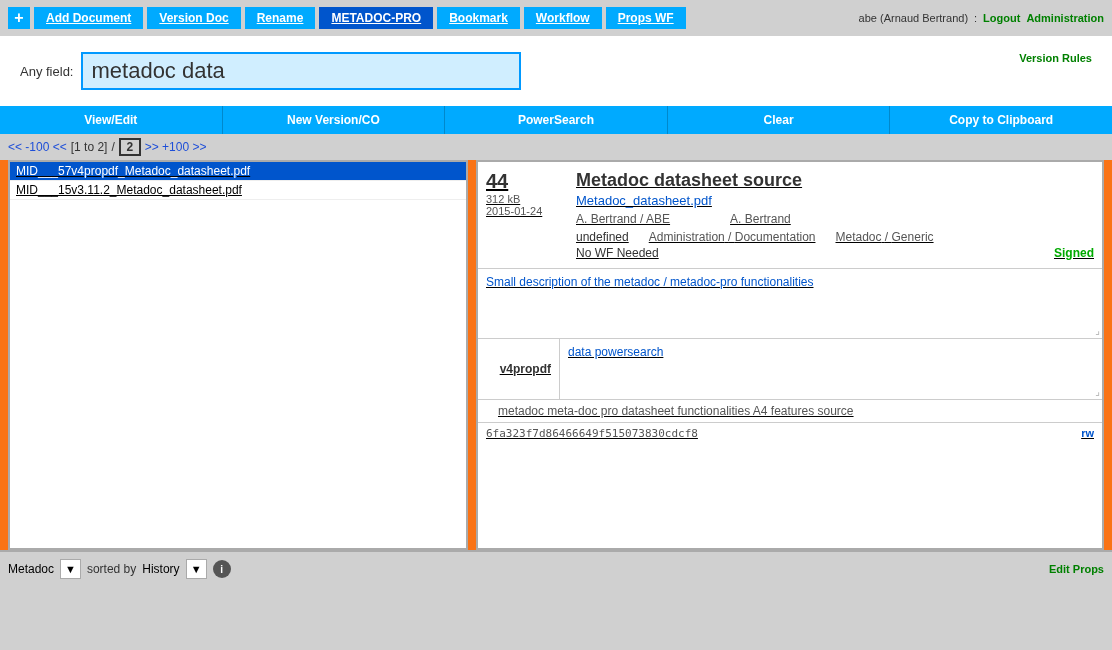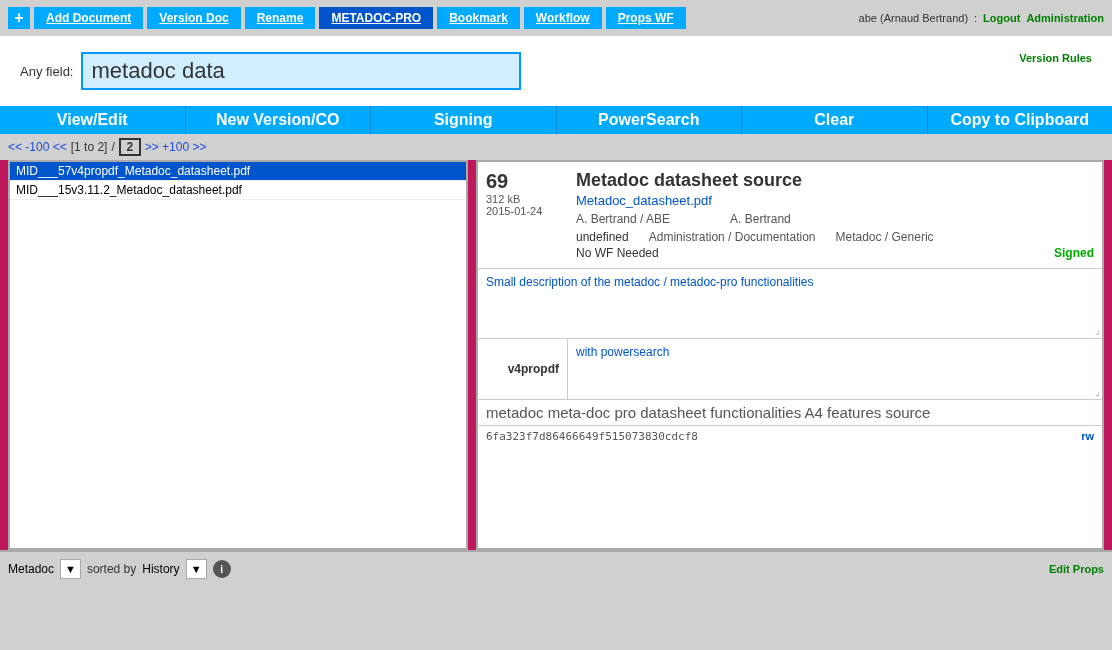--- a/index.html
+++ b/index.html
@@ -17,30 +17,30 @@
     
     
     #search-area { background: #ffffff; padding: 16px 20px; display: flex; align-items: flex-start; justify-content: space-between; }
     #search-left { display: flex; align-items: center; gap: 8px; }
     #search-label { font-size: 13px; color: #333; }
     #search-input { width: 440px; height: 38px; background: #d0eeff; border: 2px solid #0099ff; font-size: 22px; padding: 4px 8px; color: #333; outline: none; }
     #version-rules { color: #008000; text-decoration: none; font-size: 11px; font-weight: bold; margin-left: 22px; }
     
     
     #action-bar { background: #00aaff; display: flex; height: 28px; }
-    .action-btn { color: white; border: none; background: #00aaff; flex: 1; cursor: pointer; font-size: 16px; font-weight: bold; border-right: 1px solid #0088cc; display: flex; align-items: center; justify-content: center; }
+    .action-btn { color: white; border: none; background: #00aaff; flex: 1; cursor: pointer; font-size: 12px; font-weight: bold; border-right: 1px solid #0088cc; display: flex; align-items: center; justify-content: center; }
     .action-btn:last-child { border-right: none; }
     
     
     #pagination { padding: 4px 8px; display: flex; align-items: center; gap: 4px; font-size: 12px; color: #333; }
     #pagination a { color: #1d4ed8; text-decoration: none; }
     #current-page-box { border: 2px solid #333; width: 22px; height: 18px; display: flex; align-items: center; justify-content: center; font-weight: bold; }
     
     
-    #main-content { display: flex; height: 390px; background: #be185d; gap: 0; padding: 0 8px; }
+    #main-content { display: flex; height: 390px; background: #f97316; gap: 0; padding: 0 8px; text-decoration: underline; }
     
     
     #file-list-container { width: 460px; border: 2px solid #aaa; background: white; position: relative; }
     #file-list { height: 100%; overflow-y: auto; }
     .file-item { padding: 2px 6px; cursor: pointer; white-space: nowrap; overflow: hidden; text-overflow: ellipsis; font-size: 12px; border-bottom: 1px solid #eee; }
     .file-item.selected { background: #0055cc; color: white; }
     
     
     #detail-panel { flex: 1; background: white; border: 2px solid #aaa; margin-left: 8px; overflow: hidden; }
     #detail-header { display: flex; align-items: flex-start; padding: 8px; border-bottom: 1px solid #ccc; }
@@ -57,26 +57,26 @@
     #doc-meta-row .meta-item span { color: #555; }
     #doc-wf-row { display: flex; justify-content: space-between; font-size: 12px; }
     #doc-wf-row .wf-status { color: #333; }
     #doc-wf-row .signed { color: #00aa00; font-weight: bold; }
     
     #desc-section { padding: 6px 8px; border-bottom: 1px solid #ccc; min-height: 70px; position: relative; }
     #desc-text { color: #0055cc; font-size: 12px; }
     #desc-resize { position: absolute; bottom: 2px; right: 2px; color: #aaa; font-size: 10px; }
     
     #version-section { display: flex; border-bottom: 1px solid #ccc; }
-    #version-label { width: 90px; flex-shrink: 0; display: flex; align-items: center; justify-content: flex-end; padding-right: 8px; font-size: 12px; font-weight: bold; color: #333; border-right: 1px solid #ccc; }
+    #version-label { width: 82px; flex-shrink: 0; display: flex; align-items: center; justify-content: flex-end; padding-right: 8px; font-size: 12px; font-weight: bold; color: #333; border-right: 1px solid #ccc; }
     #version-content { flex: 1; padding: 6px 8px; min-height: 60px; position: relative; }
     #version-text { color: #0055cc; font-size: 12px; }
     #version-resize { position: absolute; bottom: 2px; right: 2px; color: #aaa; font-size: 10px; }
     
-    #keywords-row { padding: 4px 8px; border-bottom: 1px solid #ccc; font-size: 15px; color: #555; }
+    #keywords-row { padding: 4px 20px; border-bottom: 1px solid #ccc; font-size: 12px; color: #555; }
     #hash-row { padding: 4px 8px; display: flex; justify-content: space-between; font-size: 11px; }
     #hash-value { color: #555; font-family: monospace; }
     #rw-label { color: #0055cc; font-weight: bold; }
     
     
     #bottom-bar { background: #d0d0d0; border-top: 2px solid #aaa; padding: 4px 8px; display: flex; align-items: center; justify-content: space-between; height: 36px; }
     #bottom-left { display: flex; align-items: center; gap: 6px; }
     #sort-label { font-size: 12px; color: #333; }
     .dropdown-btn { background: white; border: 1px solid #aaa; height: 20px; padding: 0 4px; cursor: pointer; font-size: 11px; }
     #info-icon { width: 18px; height: 18px; background: #555; border-radius: 50%; color: white; display: flex; align-items: center; justify-content: center; font-size: 10px; font-weight: bold; cursor: pointer; }
@@ -108,21 +108,20 @@
   <div id="search-left">
     <label id="search-label">Any field:</label>
     <input id="search-input" type="text" value="metadoc data" style="">
   </div>
   <a href="#" id="version-rules">Version Rules</a>
 </div>
 
 <div id="action-bar">
   <button class="action-btn">View/Edit</button>
   <button class="action-btn">New Version/CO</button>
-  <button class="action-btn">Signing</button>
   <button class="action-btn">PowerSearch</button>
   <button class="action-btn">Clear</button>
   <button class="action-btn">Copy to Clipboard</button>
 </div>
 
 <div id="pagination">
   <a href="#">&lt;&lt; -100 &lt;&lt;</a>
   <span>[1 to 2]</span>
   <span>/</span>
   <div id="current-page-box">2</div>
@@ -135,21 +134,21 @@
     <div id="file-list">
       <div class="file-item selected">MID___57v4propdf_Metadoc_datasheet.pdf</div>
       <div class="file-item">MID___15v3.11.2_Metadoc_datasheet.pdf</div>
     </div>
   </div>
 
   <div id="detail-panel">
 
     <div id="detail-header">
       <div id="doc-meta">
-        <div class="doc-id">69</div>
+        <div class="doc-id">44</div>
         <div class="doc-size">312 kB</div>
         <div class="doc-date">2015-01-24</div>
       </div>
       <div id="doc-info">
         <div id="doc-title">Metadoc datasheet source</div>
         <div id="doc-filename">Metadoc_datasheet.pdf</div>
         <div id="doc-authors">
           <span>A. Bertrand / ABE</span>
           <span>A. Bertrand</span>
         </div>
@@ -174,21 +173,21 @@
     </div>
 
     <div id="desc-section">
       <div id="desc-text">Small description of the metadoc / metadoc-pro functionalities</div>
       <span id="desc-resize">⌟</span>
     </div>
 
     <div id="version-section">
       <div id="version-label">v4propdf</div>
       <div id="version-content">
-        <div id="version-text">with powersearch</div>
+        <div id="version-text">data powersearch</div>
         <span id="version-resize">⌟</span>
       </div>
     </div>
 
     <div id="keywords-row">metadoc meta-doc pro datasheet functionalities A4 features source</div>
 
     <div id="hash-row">
       <span id="hash-value">6fa323f7d86466649f515073830cdcf8</span>
       <span id="rw-label">rw</span>
     </div>

